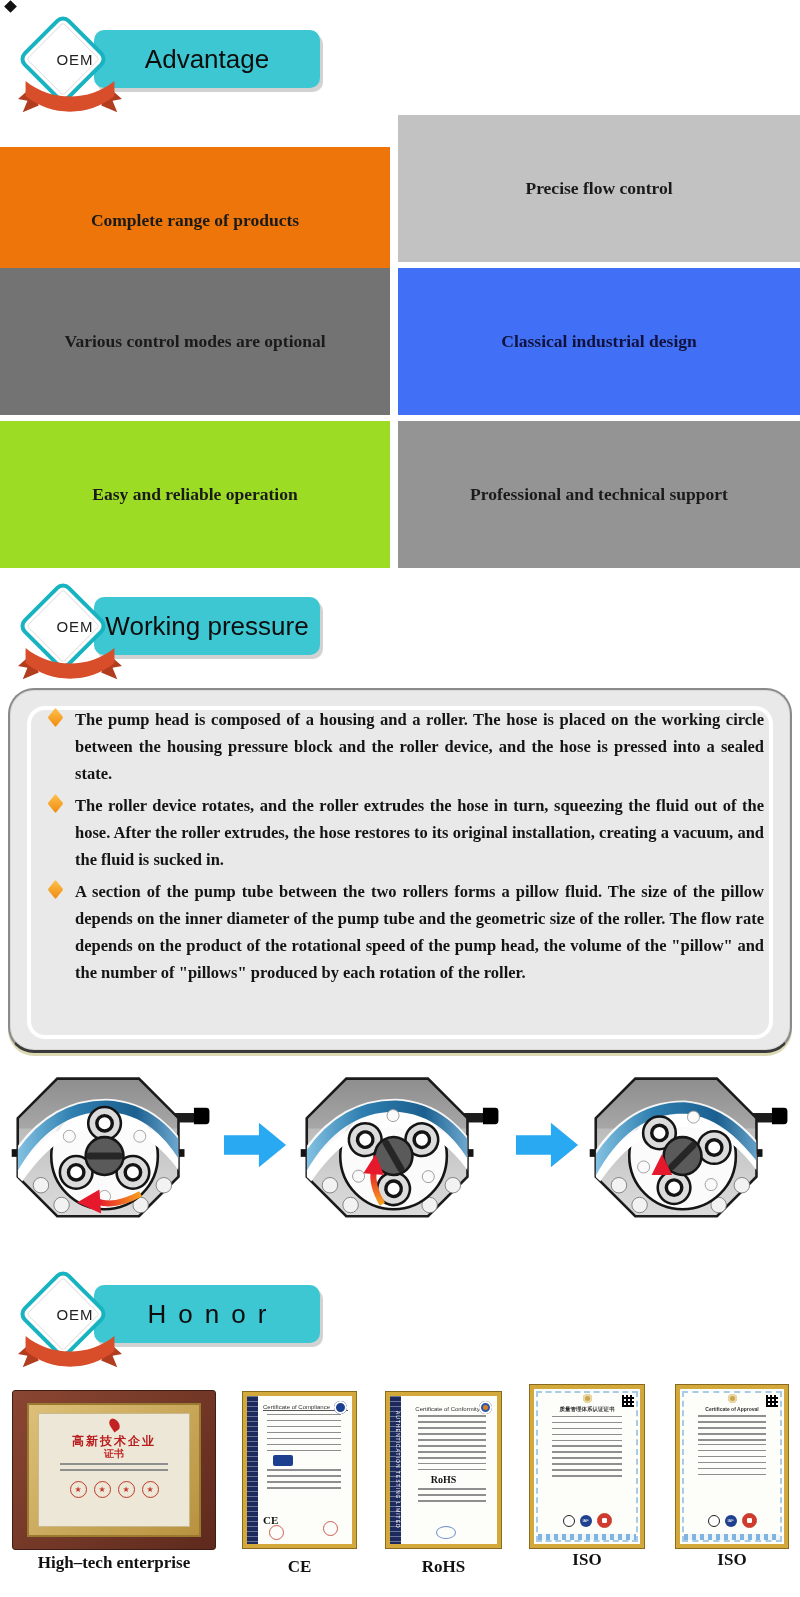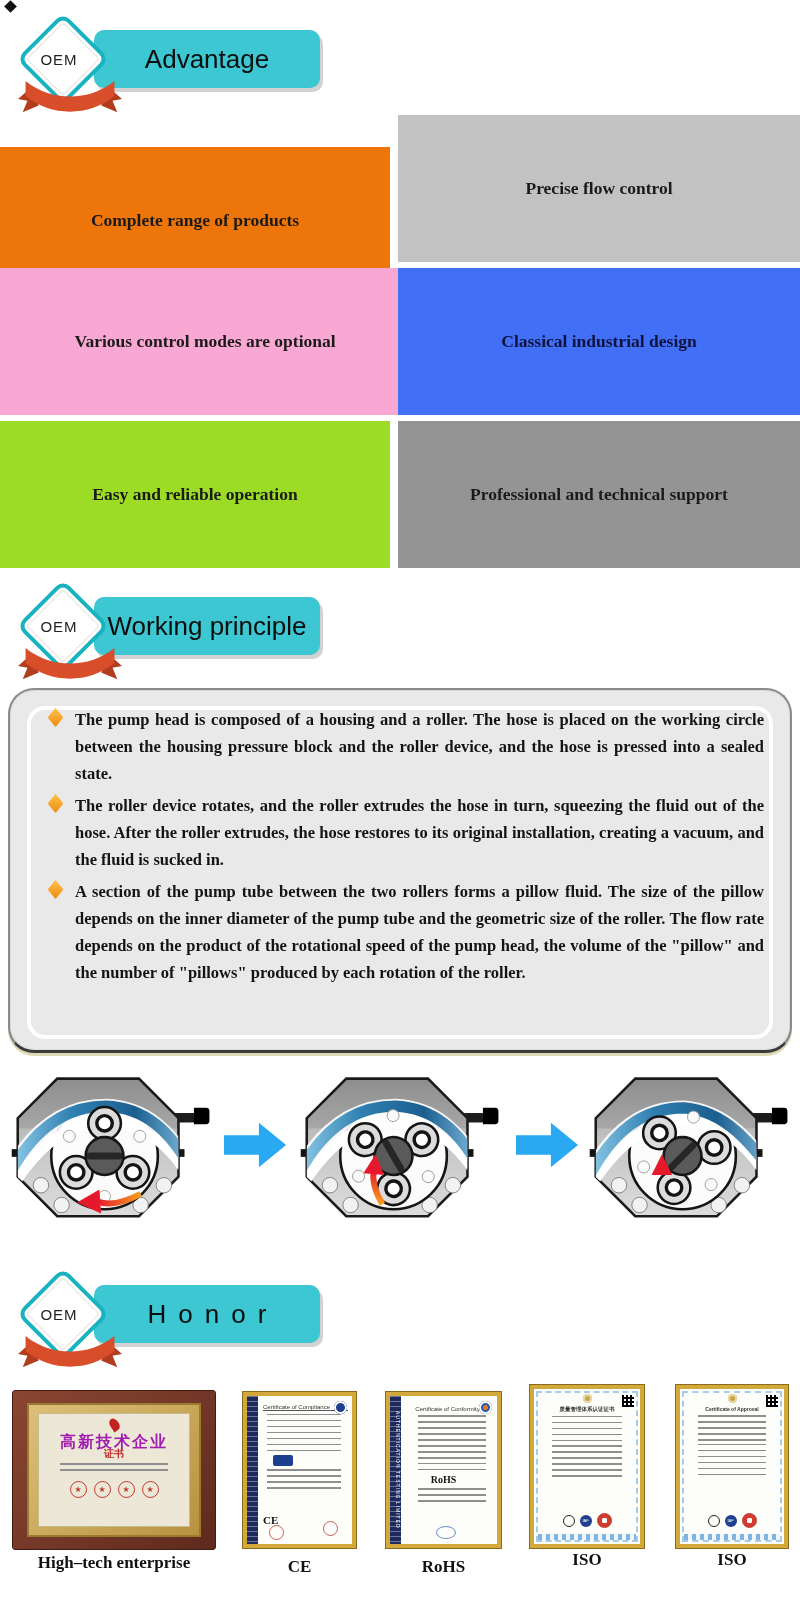--- a/index.html
+++ b/index.html
@@ -7,21 +7,21 @@
 
   
   .banner{position:absolute;left:18px;width:330px;height:122px;}
   .plate{position:absolute;left:76px;top:22px;width:226px;height:58px;background:#3cc7d2;
          border-radius:10px;box-shadow:3px 4px 0 #d2d2d2;display:flex;align-items:center;justify-content:center;}
   .plate span{font-size:26px;color:#0d0d0d;}
   .plate.spread span{letter-spacing:12px;padding-left:12px;}
   .diamond{position:absolute;left:12px;top:18px;width:58px;height:58px;background:#fff;
            border:4px solid #17b3c1;border-radius:10px;transform:rotate(45deg);
            box-shadow:inset 0 0 0 3px #fff, inset 0 0 0 4px #e2e2e2;}
-  .diamond-label{position:absolute;left:8px;top:18px;width:66px;height:66px;display:flex;
+  .diamond-label{position:absolute;left:24px;top:18px;width:66px;height:66px;display:flex;
                  align-items:center;justify-content:center;font-size:15px;color:#222;letter-spacing:1px;}
   .ribbon{position:absolute;left:0;top:68px;width:104px;height:44px;}
 
   
   .grid{position:absolute;left:0;top:115px;width:800px;height:453px;}
   .cell{position:absolute;display:flex;align-items:center;justify-content:center;
         font-family:"Liberation Serif","DejaVu Serif",serif;font-weight:700;font-size:17.5px;color:#1a1a1a;}
   .c0{left:0;top:0;width:390px;height:147px;}
   .c1{left:398px;top:0;width:402px;height:147px;}
   .c2{left:0;top:153px;width:390px;height:147px;}
@@ -55,22 +55,22 @@
               font-weight:700;font-size:17px;color:#111;}
   
   .plaque{left:12px;top:5px;width:204px;height:160px;background:linear-gradient(135deg,#8a4632,#5e2a1d);
           border:1px solid #3f1d13;border-radius:3px;}
   .plaque-gold{position:absolute;left:14px;top:12px;right:14px;bottom:12px;
                background:linear-gradient(135deg,#dcc079,#b8923f);border:2px solid #9a7a30;}
   .plaque-paper{position:absolute;left:9px;top:8px;right:9px;bottom:8px;background:#ece7d7;
                 border:1px solid #c9ba8d;text-align:center;overflow:hidden;}
   .flame{display:inline-block;margin-top:4px;width:9px;height:13px;background:#c32222;
          border-radius:50% 50% 50% 0;transform:rotate(-35deg);}
-  .plaque-title{font-family:"Liberation Serif","DejaVu Serif",serif;font-weight:700;color:#a21caf;
-                font-size:16px;letter-spacing:2px;line-height:13px;}
+  .plaque-title{font-family:"Liberation Serif","DejaVu Serif",serif;font-weight:700;color:#b91c1c;
+                font-size:12px;letter-spacing:2px;line-height:13px;}
   .plaque-sub{font-family:"Liberation Serif","DejaVu Serif",serif;font-weight:700;color:#c32222;
               font-size:10px;line-height:12px;}
   .bars{margin:3px auto 0;background-image:repeating-linear-gradient(180deg,#8f8f8f 0 1.5px,transparent 1.5px 6px);}
   .plaque .bars{width:72%;height:12px;}
   .sealrow{display:flex;justify-content:center;gap:7px;margin-top:6px;}
   .seal-red{width:15px;height:15px;border:1px solid #c0392b;border-radius:50%;color:#c0392b;
             font-size:8px;line-height:15px;}
   
   .paper{background:#fdfdfa;border:4px solid #d4a93c;outline:1px solid #8a6a1c;overflow:hidden;}
   .ce{left:243px;top:7px;width:113px;height:156px;}
@@ -160,37 +160,37 @@
     <div class="diamond-label">OEM</div>
   </section>
 
   <section class="grid">
     <div class="cell c0" style="background: rgb(237, 117, 9); color: rgb(26, 26, 26); margin-top: 32px;">
         <span>Complete range of products</span>
       </div>
     <div class="cell c1" style="background: rgb(194, 194, 194); color: rgb(26, 26, 26);">
         <span>Precise flow control</span>
       </div>
-    <div class="cell c2" style="background: #f9a8d4; color: rgb(26, 26, 26); padding-left: 10px;">
+    <div class="cell c2" style="background: #737373; color: rgb(26, 26, 26);">
         <span>Various control modes are optional</span>
       </div>
     <div class="cell c3" style="background: rgb(65, 112, 246); color: rgb(16, 18, 61);">
         <span>Classical industrial design</span>
       </div>
     <div class="cell c4" style="background: rgb(156, 220, 37); color: rgb(26, 26, 26);">
         <span>Easy and reliable operation</span>
       </div>
     <div class="cell c5" style="background: rgb(148, 148, 148); color: rgb(26, 26, 26);">
         <span>Professional and technical support</span>
       </div>
   </section>
 
   <section class="banner" style="top:575px">
     <div class="plate">
-      <span>Working principle</span>
+      <span>Working pressure</span>
     </div>
     <div class="diamond"></div>
     <svg class="ribbon" viewBox="0 0 110 46">
       <path d="M14,12 L0,24 L10,26 L5,38 L22,31 Z" fill="#b23c1e"></path>
       <path d="M96,12 L110,24 L100,26 L105,38 L88,31 Z" fill="#b23c1e"></path>
       <path d="M8,5 C35,27 75,27 102,5 L102,21 C75,43 35,43 8,21 Z" fill="#d84d2a"></path>
     </svg>
     <div class="diamond-label">OEM</div>
   </section>
 

